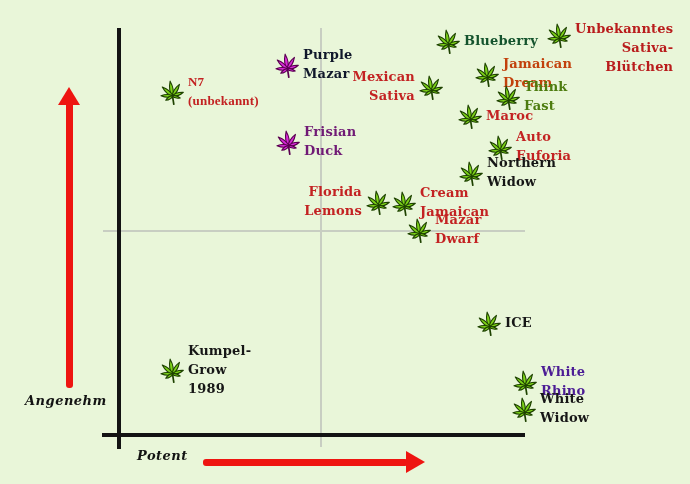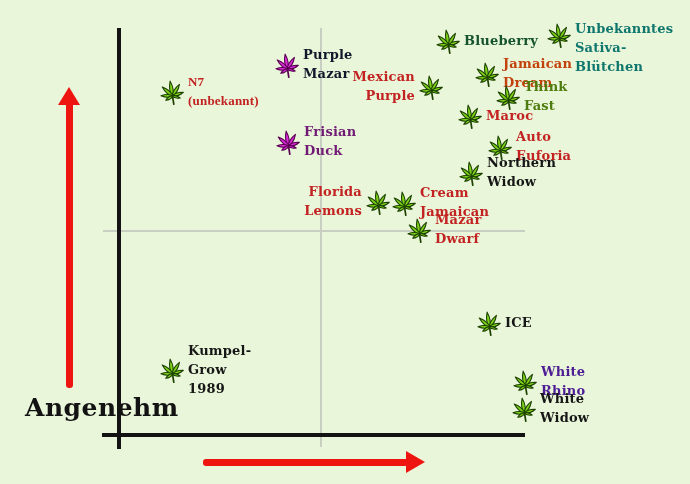--- a/index.html
+++ b/index.html
@@ -15,21 +15,21 @@
   #x-axis{left:102px;top:433px;width:423px;height:4px;}
   .gridline{position:absolute;background:#C8CEC2;}
   #v-grid{left:320px;top:28px;width:2px;height:419px;}
   #h-grid{left:103px;top:230px;width:422px;height:2px;}
   .arrow-shaft{position:absolute;background:#EE1511;border-radius:3px;}
   #y-arrow-shaft{left:66px;top:102px;width:7px;height:286px;}
   #x-arrow-shaft{left:203px;top:459px;width:205px;height:7px;}
   .arrow-head{position:absolute;width:0;height:0;}
   #y-arrow-head{left:58px;top:87px;border-left:11px solid transparent;border-right:11px solid transparent;border-bottom:18px solid #EE1511;}
   #x-arrow-head{left:406px;top:451px;border-top:11px solid transparent;border-bottom:11px solid transparent;border-left:19px solid #EE1511;}
-  .axis-label{position:absolute;color:#131313;font-size:25px;font-weight:bold;letter-spacing:0.5px;}
+  .axis-label{position:absolute;color:#131313;font-size:13px;font-weight:bold;letter-spacing:0.5px;font-style:italic;}
   #y-axis-label{left:25px;top:393px;}
   #x-axis-label{left:137px;top:448px;}
   .point{position:absolute;width:0;height:0;z-index:5;}
   .leaf{position:absolute;left:-13px;top:-14px;width:26px;height:28px;transform:rotate(-9deg);}
   .pt-label{
     position:absolute;white-space:pre-line;
     font-size:13px;font-weight:bold;letter-spacing:0.2px;
     line-height:1.45;
   }
   .pt-label.right{left:16px;top:50%;transform:translateY(-52%);text-align:left;}
@@ -45,20 +45,21 @@
 
   <div id="y-axis" class="axis"></div>
   <div id="x-axis" class="axis"></div>
 
   <div id="y-arrow-shaft" class="arrow-shaft"></div>
   <div id="y-arrow-head" class="arrow-head"></div>
   <div id="x-arrow-shaft" class="arrow-shaft"></div>
   <div id="x-arrow-head" class="arrow-head"></div>
 
   <div id="y-axis-label" class="axis-label">Angenehm</div>
+  <div id="x-axis-label" class="axis-label">Potent</div>
 
   <div id="plot-area">
       <div class="point" style="left: 287px; top: 66px;">
         <span class="leaf"><svg width="26" height="28" viewBox="-13 -17 26 28" xmlns="http://www.w3.org/2000/svg">
             <g fill="#D92BD9" stroke="#5A0050" stroke-width="1.1" stroke-linejoin="round">
               <path d="M0,1 Q-3.4,-6 0,-15 Q3.4,-6 0,1 Z" transform="rotate(0)"></path>
               <path d="M0,1 Q-3.1,-5.4 0,-13.5 Q3.1,-5.4 0,1 Z" transform="rotate(40)"></path>
               <path d="M0,1 Q-3.1,-5.4 0,-13.5 Q3.1,-5.4 0,1 Z" transform="rotate(-40)"></path>
               <path d="M0,1 Q-2.8,-4.6000000000000005 0,-11.5 Q2.8,-4.6000000000000005 0,1 Z" transform="rotate(80)"></path>
               <path d="M0,1 Q-2.8,-4.6000000000000005 0,-11.5 Q2.8,-4.6000000000000005 0,1 Z" transform="rotate(-80)"></path>
@@ -105,21 +106,21 @@
               <path d="M0,1 Q-3.4,-6 0,-15 Q3.4,-6 0,1 Z" transform="rotate(0)"></path>
               <path d="M0,1 Q-3.1,-5.4 0,-13.5 Q3.1,-5.4 0,1 Z" transform="rotate(40)"></path>
               <path d="M0,1 Q-3.1,-5.4 0,-13.5 Q3.1,-5.4 0,1 Z" transform="rotate(-40)"></path>
               <path d="M0,1 Q-2.8,-4.6000000000000005 0,-11.5 Q2.8,-4.6000000000000005 0,1 Z" transform="rotate(80)"></path>
               <path d="M0,1 Q-2.8,-4.6000000000000005 0,-11.5 Q2.8,-4.6000000000000005 0,1 Z" transform="rotate(-80)"></path>
               <path d="M0,1 Q-2.4,-3.2 0,-8 Q2.4,-3.2 0,1 Z" transform="rotate(114)"></path>
               <path d="M0,1 Q-2.4,-3.2 0,-8 Q2.4,-3.2 0,1 Z" transform="rotate(-114)"></path>
               <line x1="0" y1="0" x2="0" y2="9" stroke-width="1.7"></line>
             </g>
           </svg></span>
-        <span class="pt-label right two-line" style="color: #0f766e;">Unbekanntes
+        <span class="pt-label right two-line" style="color: #b91c1c; text-align: right;">Unbekanntes
 Sativa-Blütchen</span>
       </div>
       <div class="point" style="left: 487px; top: 75px;">
         <span class="leaf"><svg width="26" height="28" viewBox="-13 -17 26 28" xmlns="http://www.w3.org/2000/svg">
             <g fill="#7DD318" stroke="#1E4200" stroke-width="1.1" stroke-linejoin="round">
               <path d="M0,1 Q-3.4,-6 0,-15 Q3.4,-6 0,1 Z" transform="rotate(0)"></path>
               <path d="M0,1 Q-3.1,-5.4 0,-13.5 Q3.1,-5.4 0,1 Z" transform="rotate(40)"></path>
               <path d="M0,1 Q-3.1,-5.4 0,-13.5 Q3.1,-5.4 0,1 Z" transform="rotate(-40)"></path>
               <path d="M0,1 Q-2.8,-4.6000000000000005 0,-11.5 Q2.8,-4.6000000000000005 0,1 Z" transform="rotate(80)"></path>
               <path d="M0,1 Q-2.8,-4.6000000000000005 0,-11.5 Q2.8,-4.6000000000000005 0,1 Z" transform="rotate(-80)"></path>
@@ -136,21 +137,21 @@
               <path d="M0,1 Q-3.4,-6 0,-15 Q3.4,-6 0,1 Z" transform="rotate(0)"></path>
               <path d="M0,1 Q-3.1,-5.4 0,-13.5 Q3.1,-5.4 0,1 Z" transform="rotate(40)"></path>
               <path d="M0,1 Q-3.1,-5.4 0,-13.5 Q3.1,-5.4 0,1 Z" transform="rotate(-40)"></path>
               <path d="M0,1 Q-2.8,-4.6000000000000005 0,-11.5 Q2.8,-4.6000000000000005 0,1 Z" transform="rotate(80)"></path>
               <path d="M0,1 Q-2.8,-4.6000000000000005 0,-11.5 Q2.8,-4.6000000000000005 0,1 Z" transform="rotate(-80)"></path>
               <path d="M0,1 Q-2.4,-3.2 0,-8 Q2.4,-3.2 0,1 Z" transform="rotate(114)"></path>
               <path d="M0,1 Q-2.4,-3.2 0,-8 Q2.4,-3.2 0,1 Z" transform="rotate(-114)"></path>
               <line x1="0" y1="0" x2="0" y2="9" stroke-width="1.7"></line>
             </g>
           </svg></span>
-        <span class="pt-label left" style="color: rgb(195, 34, 34);">Mexican Purple</span>
+        <span class="pt-label left" style="color: rgb(195, 34, 34);">Mexican Sativa</span>
       </div>
       <div class="point" style="left: 508px; top: 98px;">
         <span class="leaf"><svg width="26" height="28" viewBox="-13 -17 26 28" xmlns="http://www.w3.org/2000/svg">
             <g fill="#7DD318" stroke="#1E4200" stroke-width="1.1" stroke-linejoin="round">
               <path d="M0,1 Q-3.4,-6 0,-15 Q3.4,-6 0,1 Z" transform="rotate(0)"></path>
               <path d="M0,1 Q-3.1,-5.4 0,-13.5 Q3.1,-5.4 0,1 Z" transform="rotate(40)"></path>
               <path d="M0,1 Q-3.1,-5.4 0,-13.5 Q3.1,-5.4 0,1 Z" transform="rotate(-40)"></path>
               <path d="M0,1 Q-2.8,-4.6000000000000005 0,-11.5 Q2.8,-4.6000000000000005 0,1 Z" transform="rotate(80)"></path>
               <path d="M0,1 Q-2.8,-4.6000000000000005 0,-11.5 Q2.8,-4.6000000000000005 0,1 Z" transform="rotate(-80)"></path>
               <path d="M0,1 Q-2.4,-3.2 0,-8 Q2.4,-3.2 0,1 Z" transform="rotate(114)"></path>

